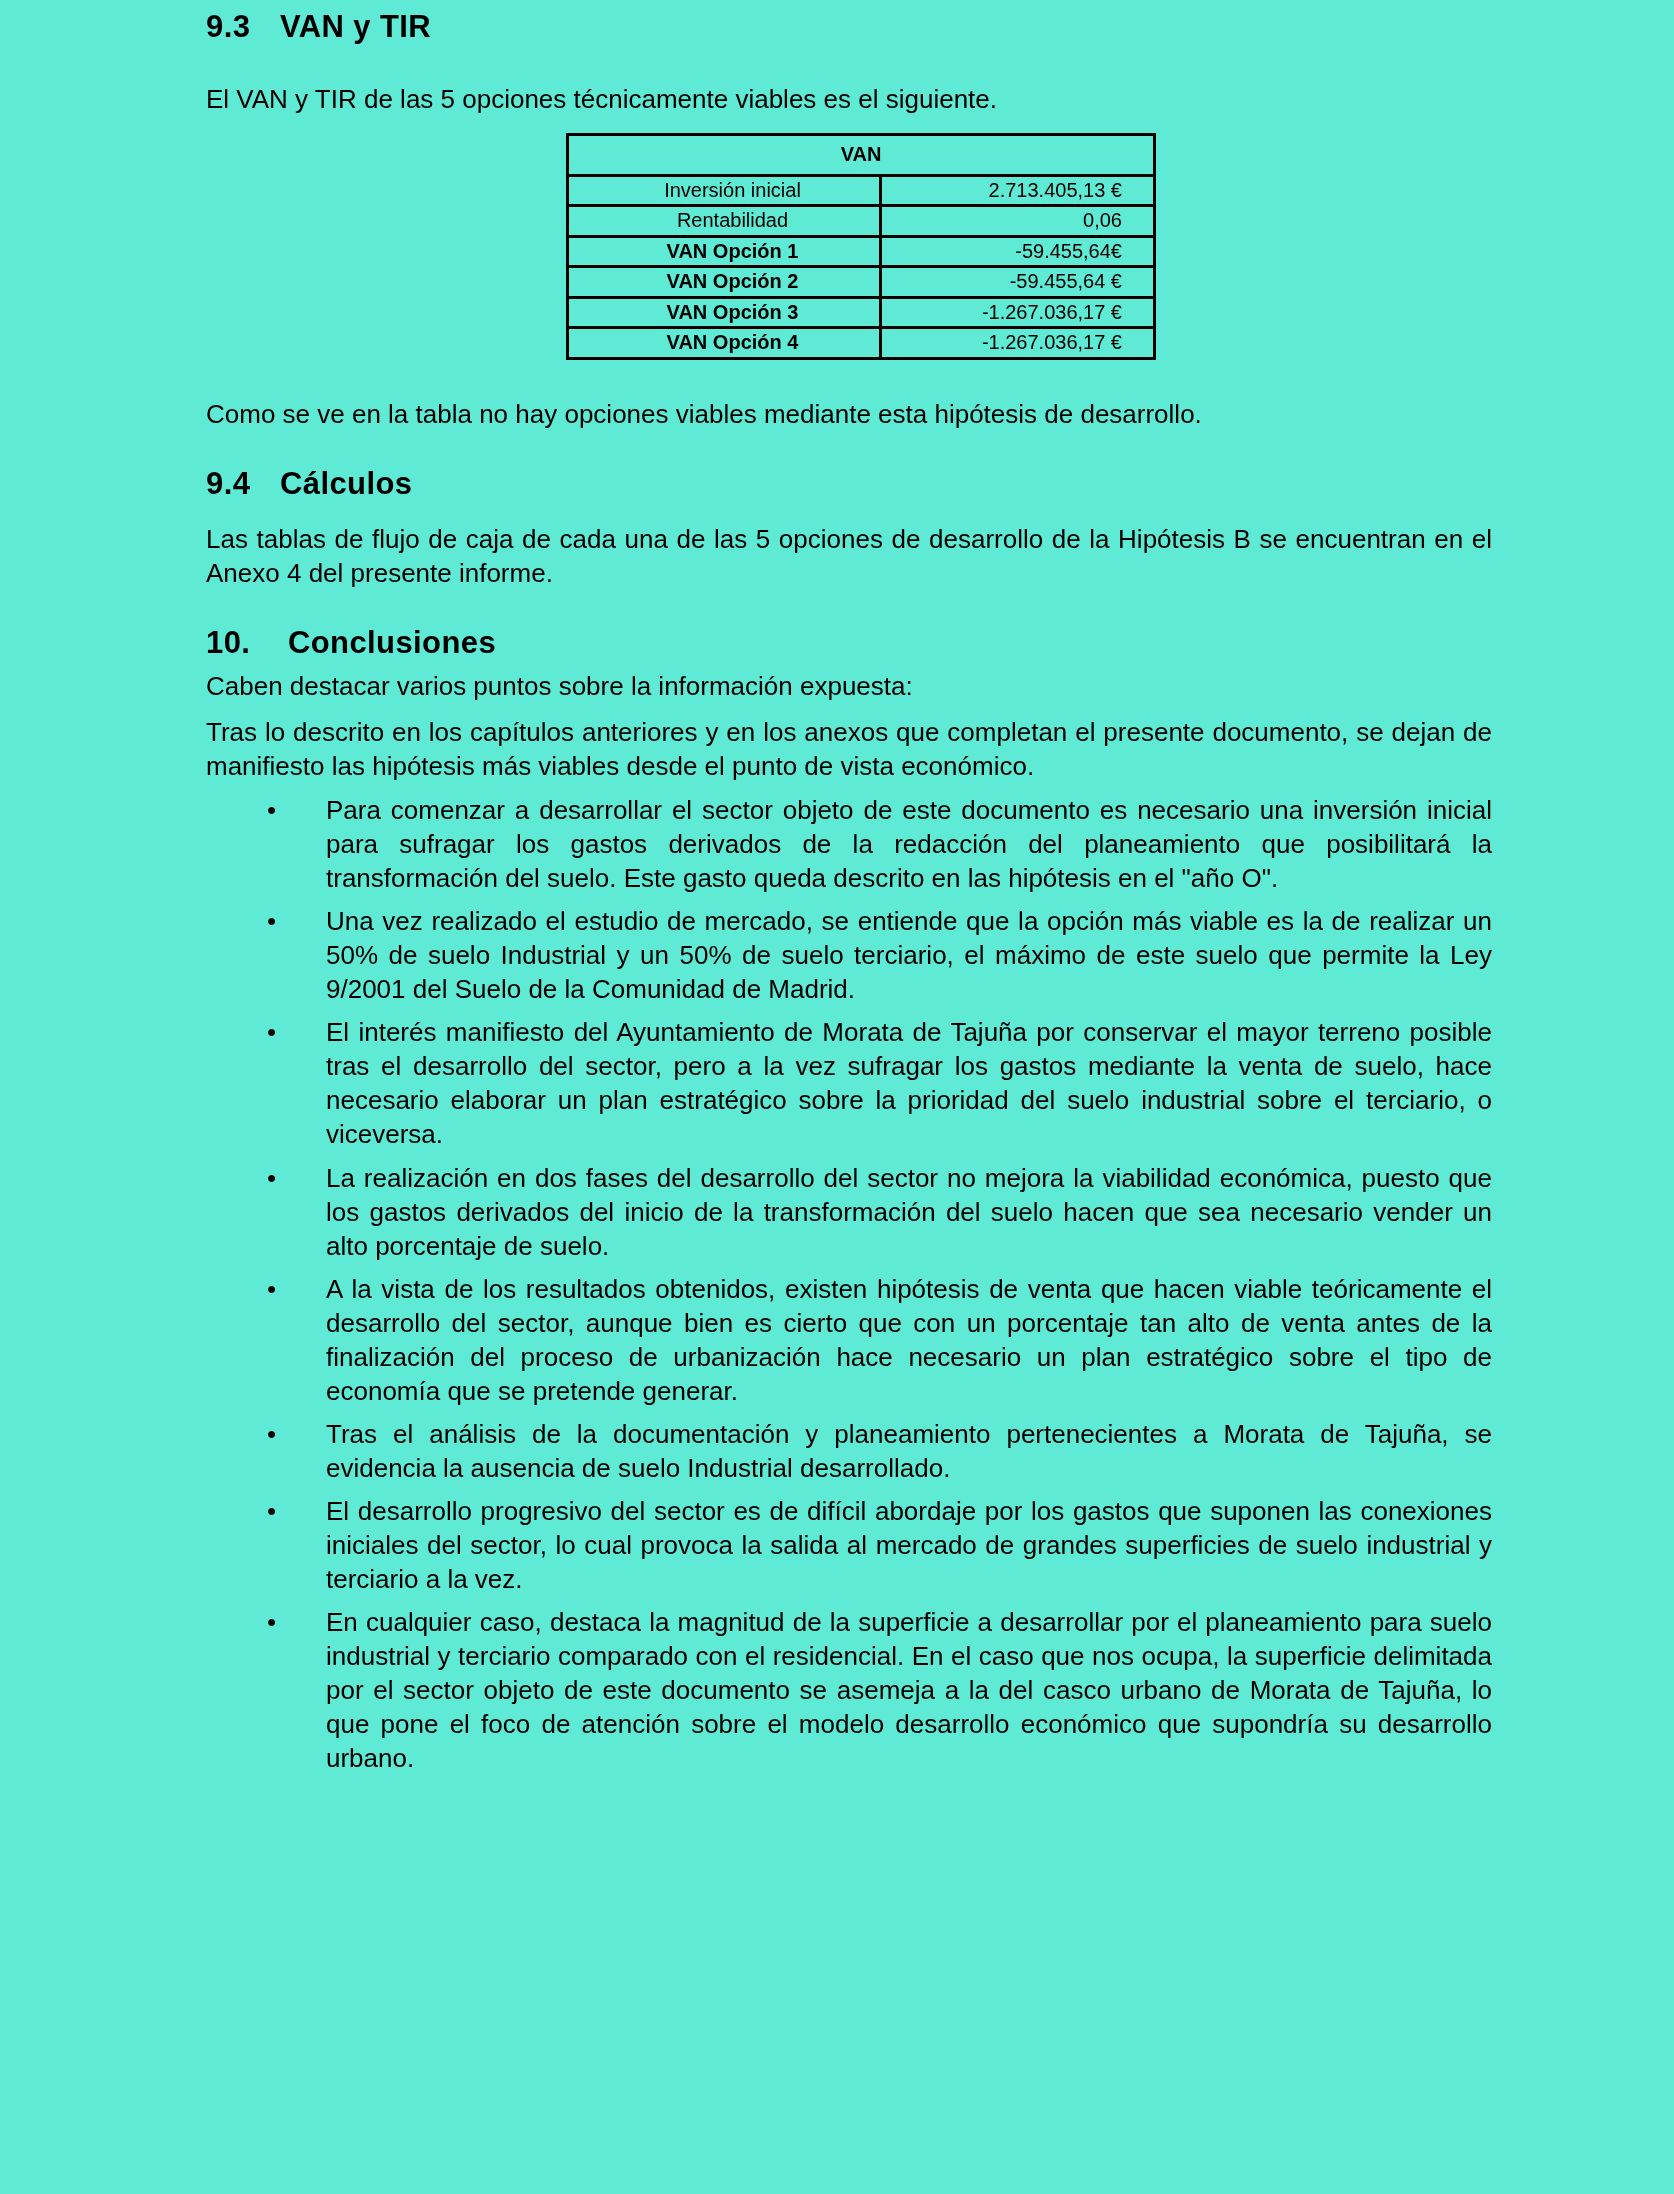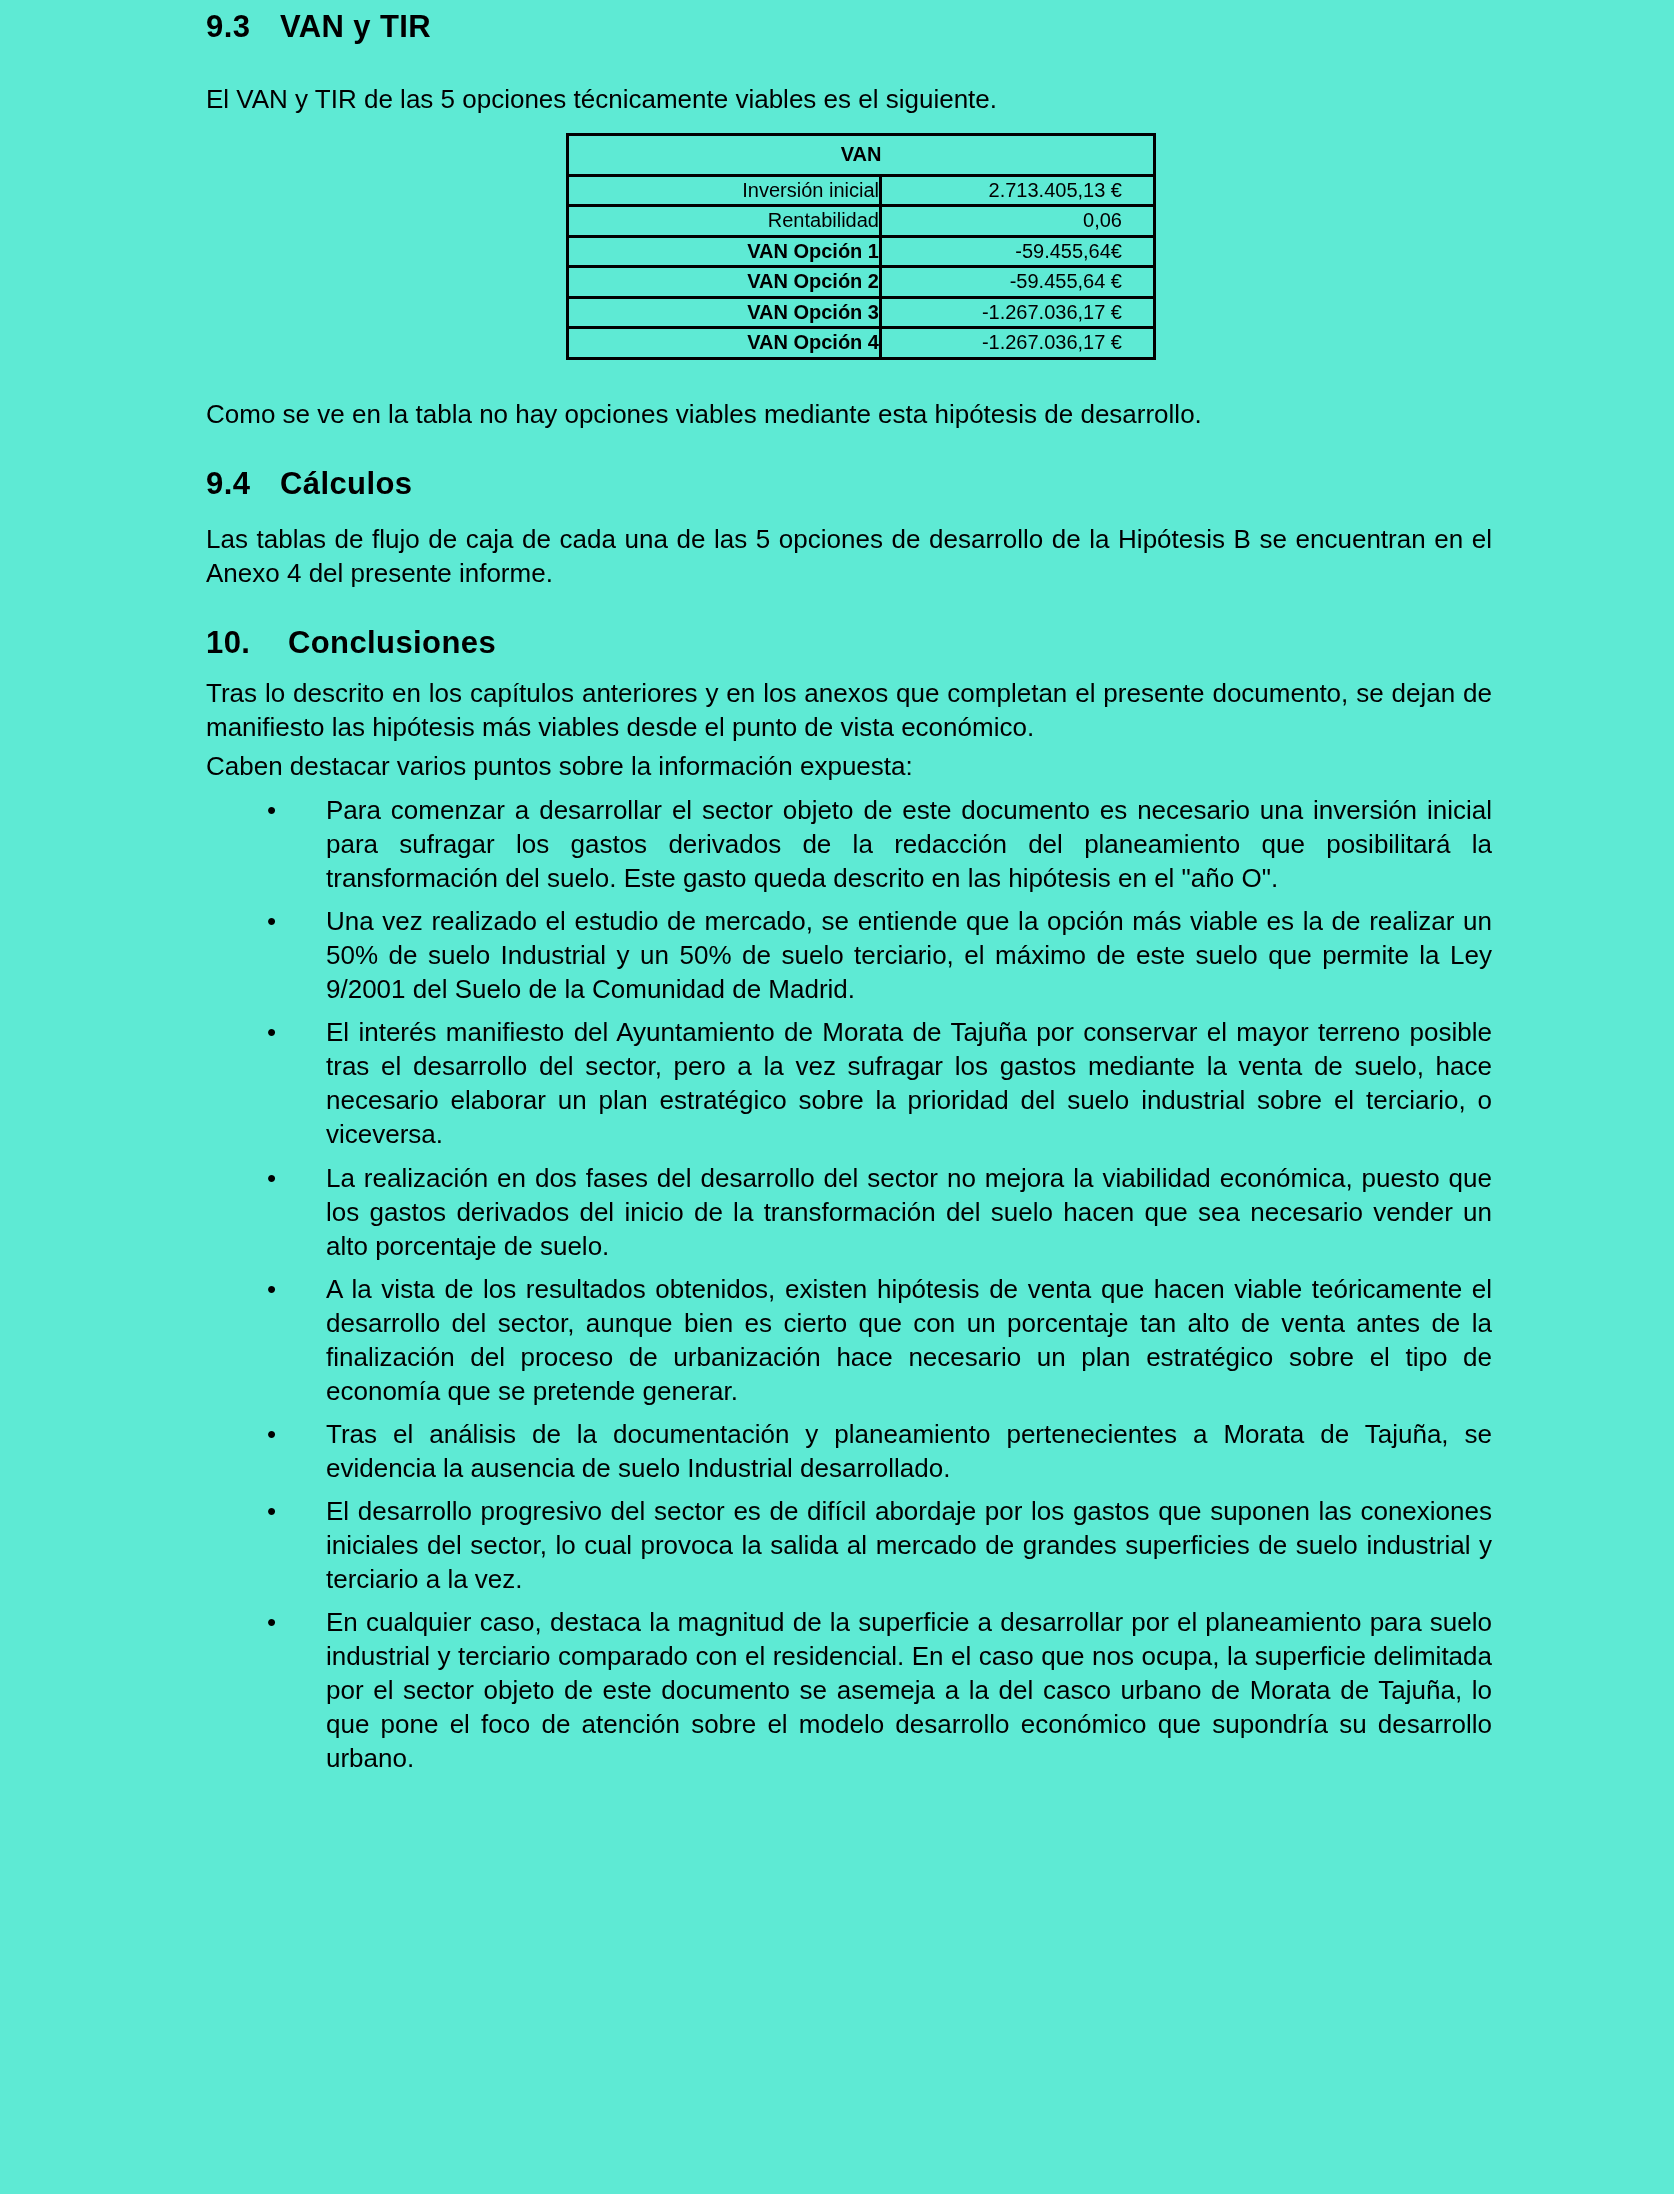--- a/index.html
+++ b/index.html
@@ -64,21 +64,21 @@
     font-weight: 700;
     text-align: center;
   }
   .van-table td {
     height: 27.5px;
     padding-left: 24px;
   }
   .van-table td.lbl {
     width: 293px;
     padding-left: 17px;
-    text-align: right;
+    text-align: center;
     font-weight: 400;
   }
   .van-table td.val {
     width: 216px;
     padding-right: 31px;
     text-align: right;
   }
   .van-table tr.bold td.lbl {
     font-weight: 700;
   }
@@ -156,24 +156,24 @@
     <span class="h-text">Cálculos</span>
   </h2>
 
   <p class="para p-calc">Las tablas de flujo de caja de cada una de las 5 opciones de desarrollo de la Hipótesis B se encuentran en el Anexo 4 del presente informe.</p>
 
   <h2 class="heading h-10">
     <span class="h-num">10.</span>
     <span class="h-text">Conclusiones</span>
   </h2>
 
+  <p class="para p-caben">Caben destacar varios puntos sobre la información expuesta:</p>
+
   <p class="para p-tras">Tras lo descrito en los capítulos anteriores y en los anexos que completan el presente documento, se dejan de manifiesto las hipótesis más viables desde el punto de vista económico.</p>
 
-  <p class="para p-caben">Caben destacar varios puntos sobre la información expuesta:</p>
-
   <ul class="bullets">
     <li>
       <span class="bullet-mark">•</span>
       <span class="li-text">Para comenzar a desarrollar el sector objeto de este documento es necesario una inversión inicial para sufragar los gastos derivados de la redacción del planeamiento que posibilitará la transformación del suelo. Este gasto queda descrito en las hipótesis en el "año O".</span>
     </li>
     <li>
       <span class="bullet-mark">•</span>
       <span class="li-text">Una vez realizado el estudio de mercado, se entiende que la opción más viable es la de realizar un 50% de suelo Industrial y un 50% de suelo terciario, el máximo de este suelo que permite la Ley 9/2001 del Suelo de la Comunidad de Madrid.</span>
     </li>
     <li>

